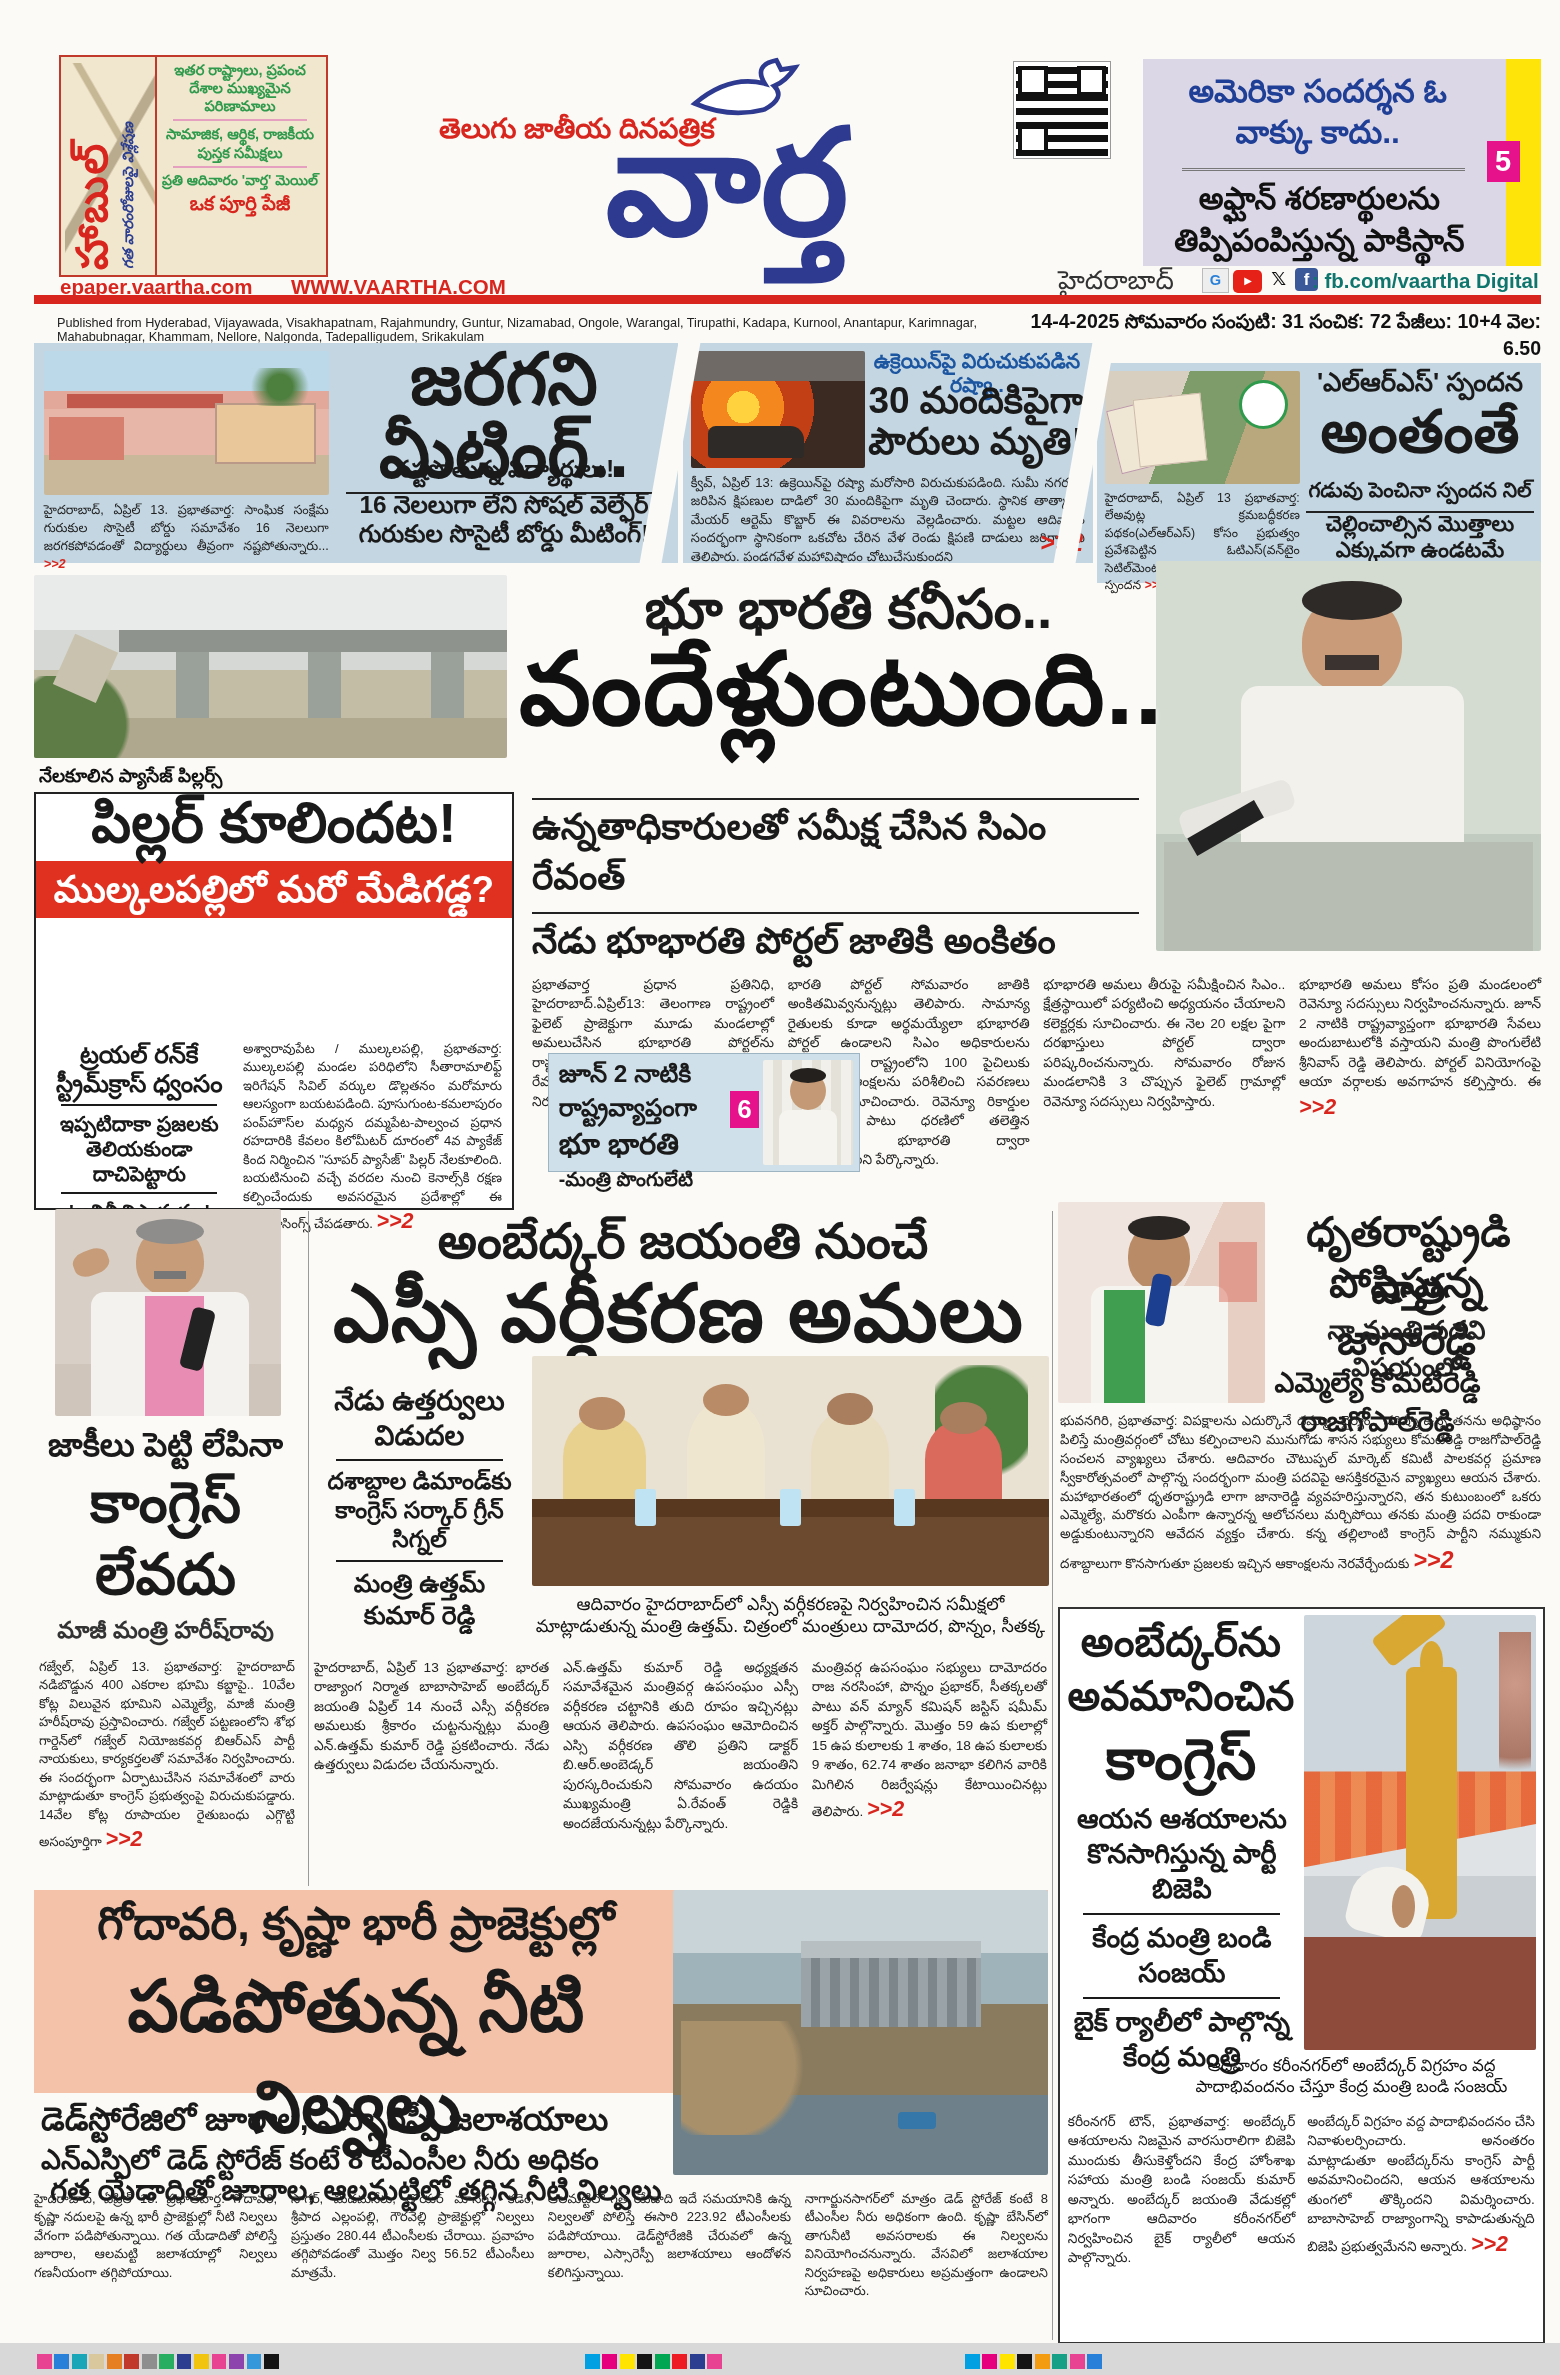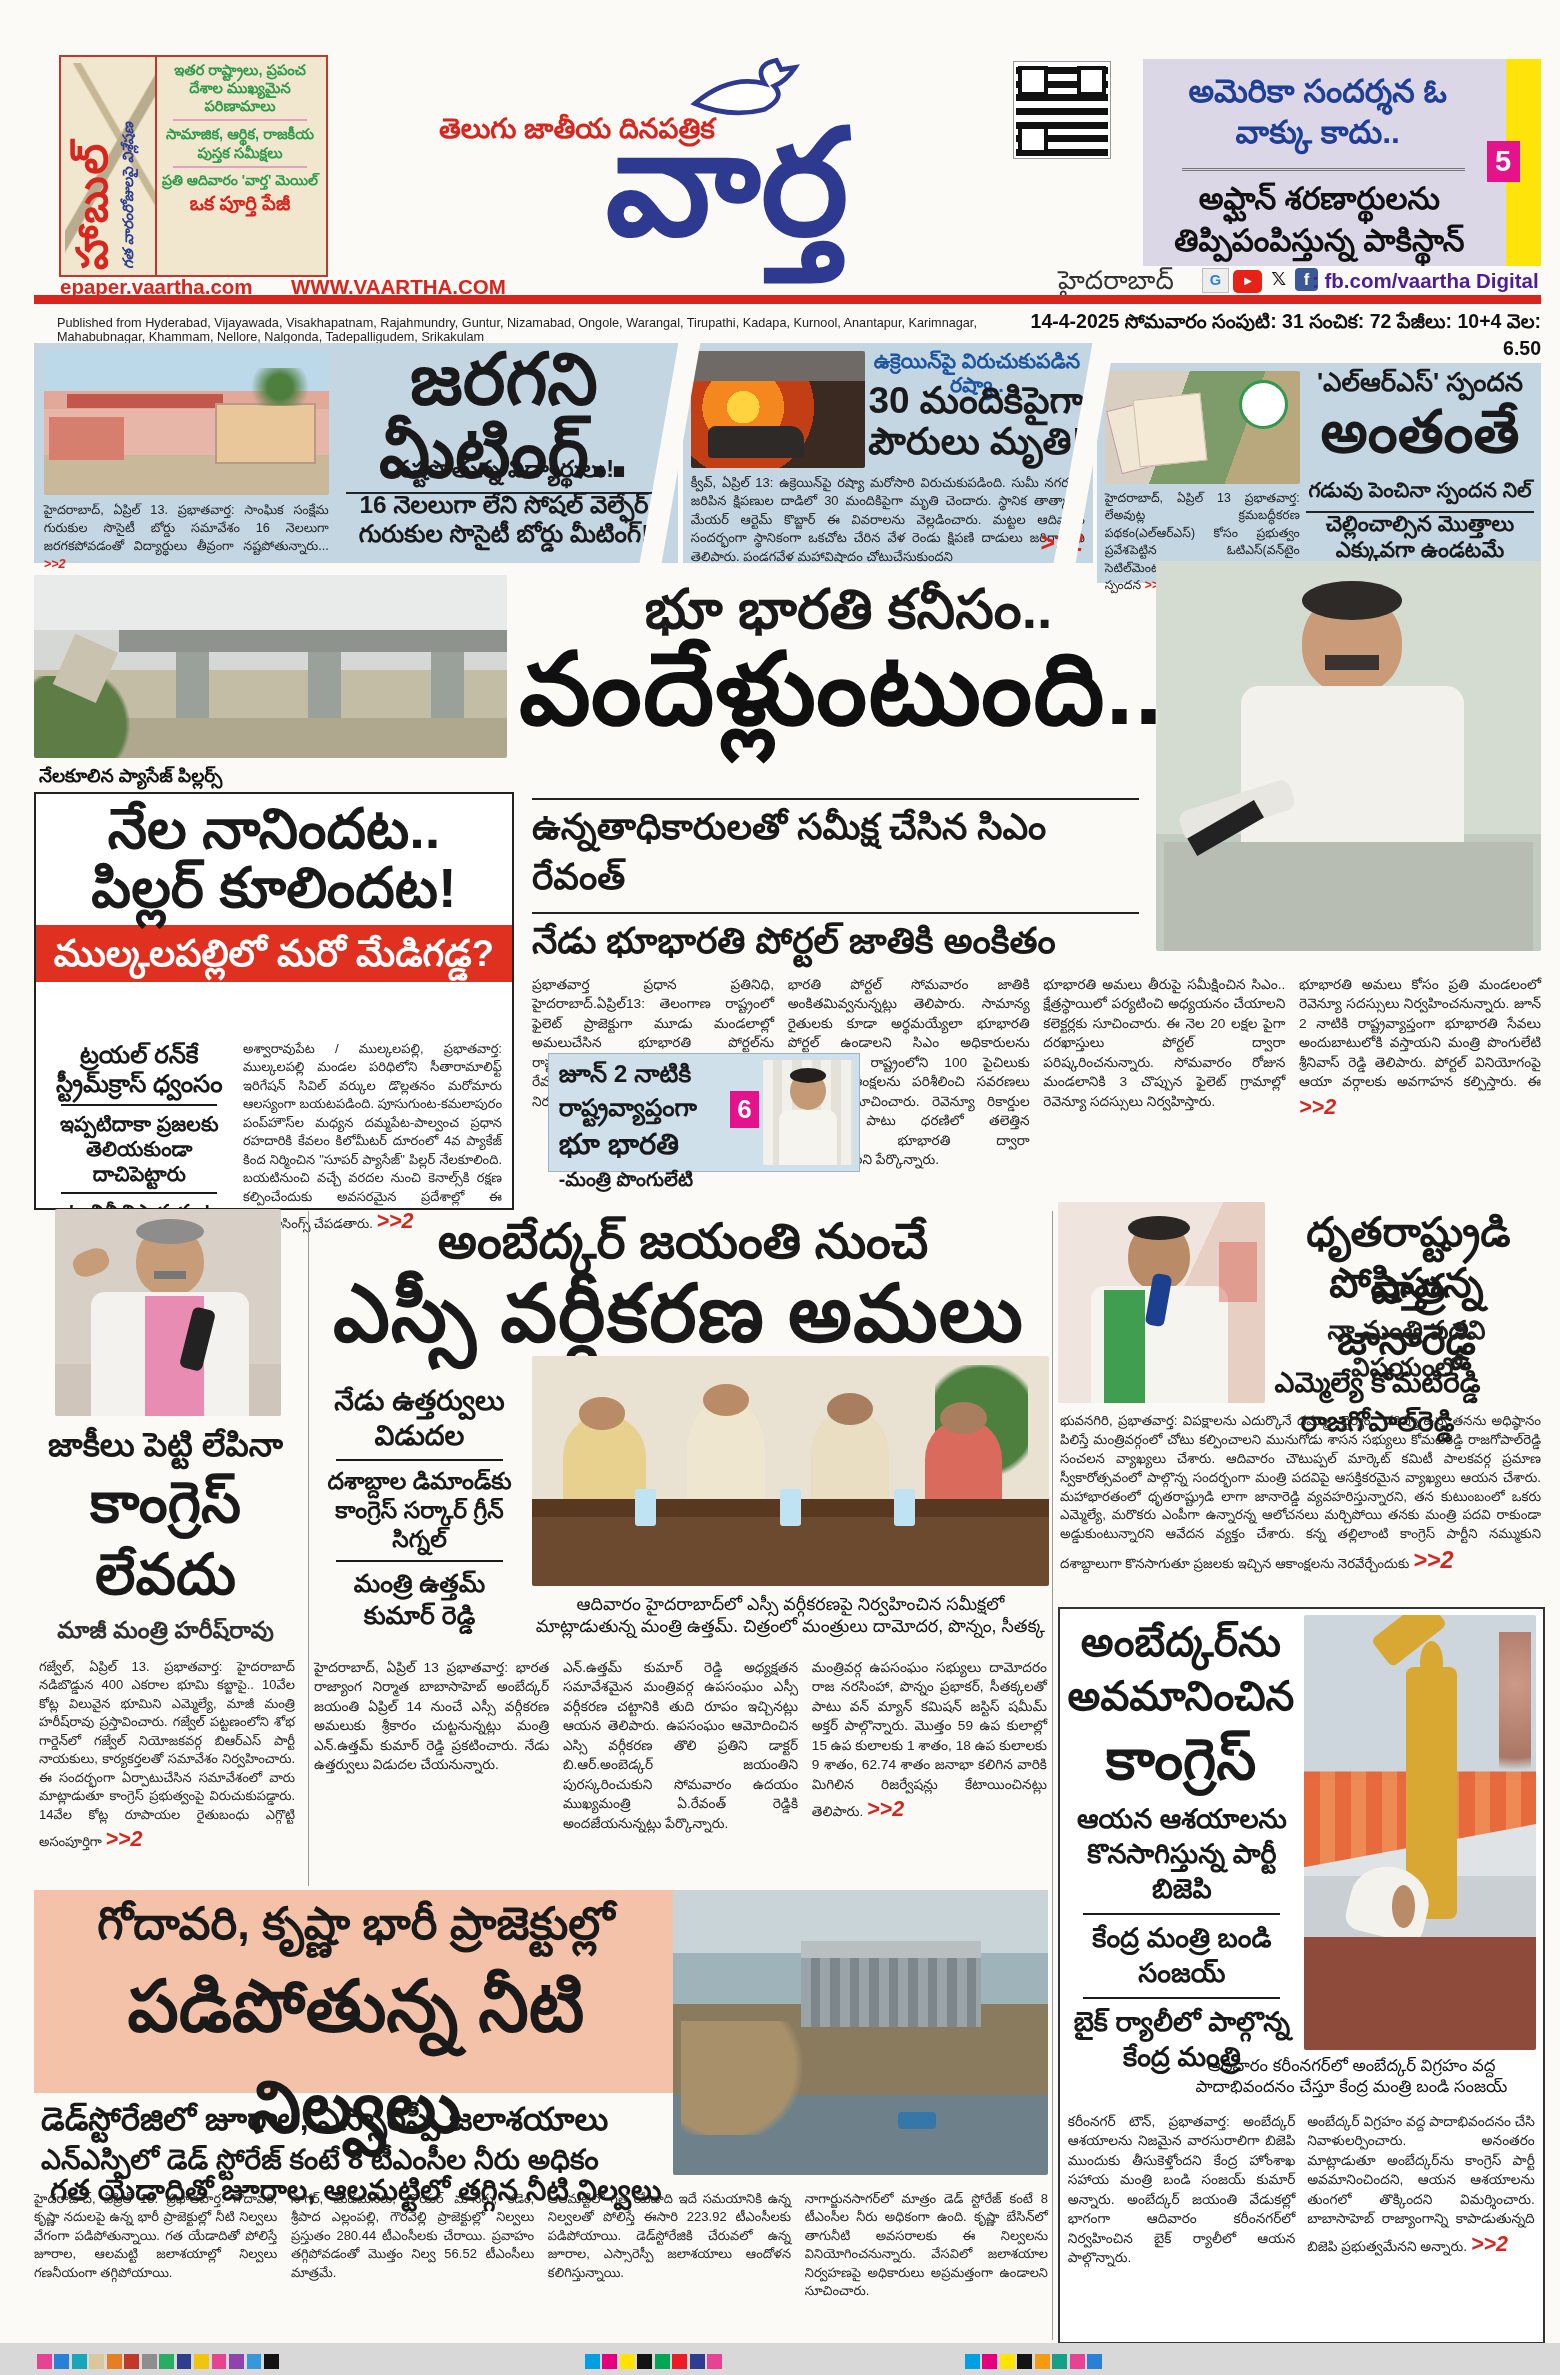--- a/index.html
+++ b/index.html
@@ -70,21 +70,21 @@
     <div class="abs" style="left:39px;top:109px;width:283px;border-top:3.9px double #777;"></div>
     <div class="abs c b" style="left:5.9px;top:119px;width:341px;font-size:31px;line-height:1.35;color:#111;">అఫ్ఘాన్ శరణార్థులను తిప్పిపంపిస్తున్న పాకిస్థాన్</div>
   </div>
 
   <div class="abs" style="left:1202px;top:267px;height:25px;">
     <span style="display:inline-block;width:25px;height:23.4px;background:#eee;border:1px solid #bbb;color:#2980d9;font-weight:bold;text-align:center;font-size:14.6px;line-height:23.4px;">G</span>
     <span style="display:inline-block;width:29px;height:23.4px;background:#e62117;border-radius:4.9px;color:#fff;text-align:center;font-size:12.7px;line-height:23.4px;">►</span>
     <span style="display:inline-block;width:23.4px;height:23.4px;color:#111;font-weight:bold;text-align:center;font-size:18.5px;line-height:23.4px;">𝕏</span>
     <span style="display:inline-block;width:23.4px;height:23.4px;background:#3b5998;border-radius:3.9px;color:#fff;font-weight:bold;text-align:center;font-size:16.6px;line-height:23.4px;">f</span>
   </div>
-  <div class="abs b" style="left:1312px;top:269px;font-size:20.5px;color:#4c1d95;">: fb.com/vaartha Digital</div>
+  <div class="abs b" style="left:1312px;top:269px;font-size:20.5px;color:#0f766e;">: fb.com/vaartha Digital</div>
 
   <div class="abs" style="left:34px;top:295px;width:1507px;height:8.8px;background:#d8251d;"></div>
   <div class="abs" style="left:57px;top:316px;width:965px;font-size:12.7px;color:#222;">Published from Hyderabad, Vijayawada, Visakhapatnam, Rajahmundry, Guntur, Nizamabad, Ongole, Warangal, Tirupathi, Kadapa, Kurnool, Anantapur,  Karimnagar, Mahabubnagar, Khammam, Nellore, Nalgonda, Tadepalligudem, Srikakulam</div>
   <div class="abs b" style="left:1029px;top:310px;width:512px;font-size:19.5px;color:#111;text-align:right;">14-4-2025 సోమవారం సంపుటి: 31 సంచిక: 72  పేజీలు: 10+4  వెల: 6.50</div>
 
   <div class="abs panel" style="left:34px;top:343px;width:644px;height:220px;">
     <div class="photo" style="left:9.8px;top:7.8px;width:285px;height:144px;background:
          linear-gradient(#bcd9ea 0 28%, #e2a89a 28% 40%, #e8b6a8 40% 72%, #c9b89a 72%);">
       <div class="abs" style="left:8%;top:30%;width:55%;height:10%;background:#c2574b;"></div>
       <div class="abs" style="left:60%;top:36%;width:34%;height:40%;background:#e9c79a;border:2px solid #b98;"></div>
@@ -138,21 +138,20 @@
     <div class="abs" style="left:18%;top:30%;width:82%;height:12%;background:#8e938e;"></div>
     <div class="abs" style="left:30%;top:42%;width:7%;height:36%;background:#9aa09a;"></div>
     <div class="abs" style="left:58%;top:42%;width:7%;height:36%;background:#9aa09a;"></div>
     <div class="abs" style="left:84%;top:42%;width:7%;height:36%;background:#9aa09a;"></div>
     <div class="abs" style="left:0;top:55%;width:26%;height:45%;background:radial-gradient(circle at 30% 60%,#5d7c46 0 55%,transparent 60%);"></div>
     <div class="abs" style="left:6%;top:36%;width:10%;height:30%;background:#c9c2ae;transform:rotate(24deg);"></div>
   </div>
   <div class="abs b" style="left:39px;top:765px;font-size:18.5px;color:#111;">నేలకూలిన ప్యాసేజ్ పిల్లర్స్</div>
 
   <div class="abs" style="left:34px;top:792px;width:476px;height:414px;border:2.9px solid #222;background:#fff;">
-    <div class="c b" style="font-size:56px;line-height:1.05;margin-top:5.9px;">నేల నానిందట..</div>
     <div class="c b" style="font-size:56px;line-height:1.05;">పిల్లర్ కూలిందట!</div>
     <div class="c b" style="background:#e03020;color:#fff;font-size:37px;line-height:57px;height:57px;margin-top:7.8px;">ముల్కలపల్లిలో మరో మేడిగడ్డ?</div>
     <div style="position:absolute;left:7.8px;top:246px;width:191px;">
       <div class="c b" style="font-size:24.4px;line-height:1.2;">ట్రయల్ రన్‌కే స్ట్రీమ్‌క్రాస్ ధ్వంసం</div>
       <div class="deckrule"></div>
       <div class="c b" style="font-size:20.5px;line-height:1.2;">ఇప్పటిదాకా ప్రజలకు తెలియకుండా దాచిపెట్టారు</div>
       <div class="deckrule"></div>
       <div class="c b" style="font-size:20.5px;line-height:1.2;">'అవినీతిపారుదల' గుట్టురట్టు</div>
       <div class="deckrule"></div>
       <div class="c b" style="font-size:20.5px;line-height:1.2;">రూ.కోట్ల నిధులు గంగపాలు</div>

